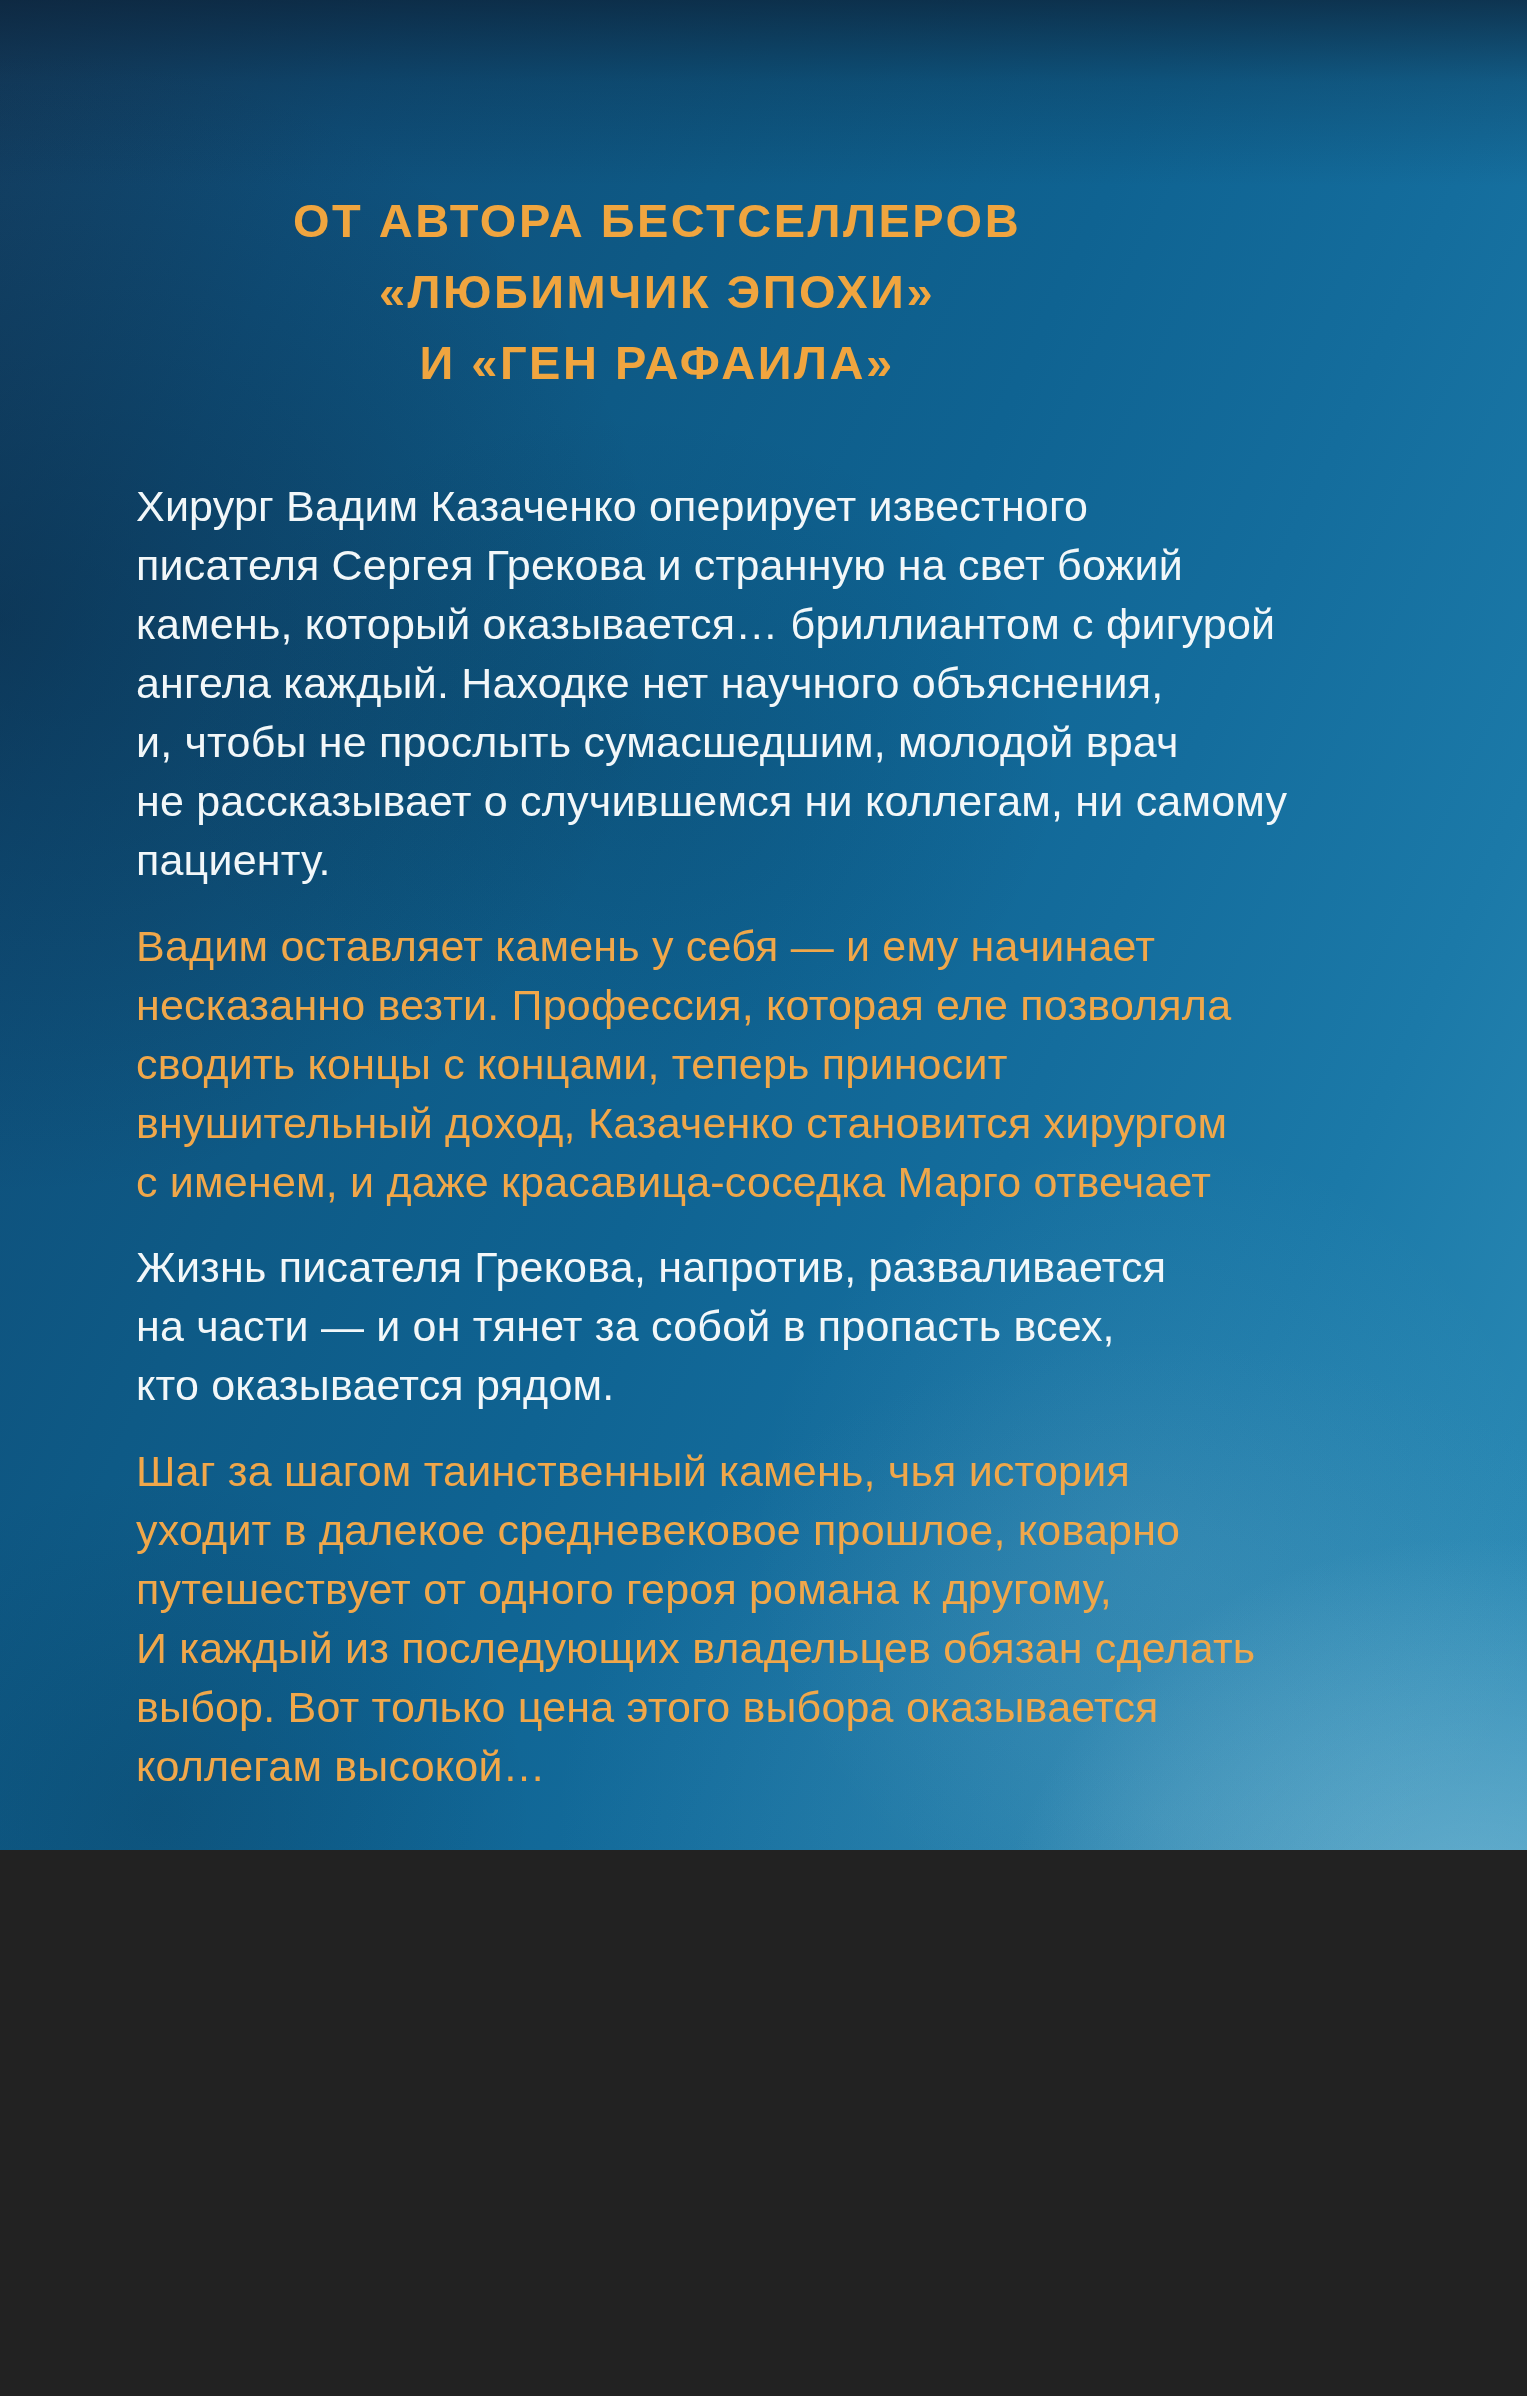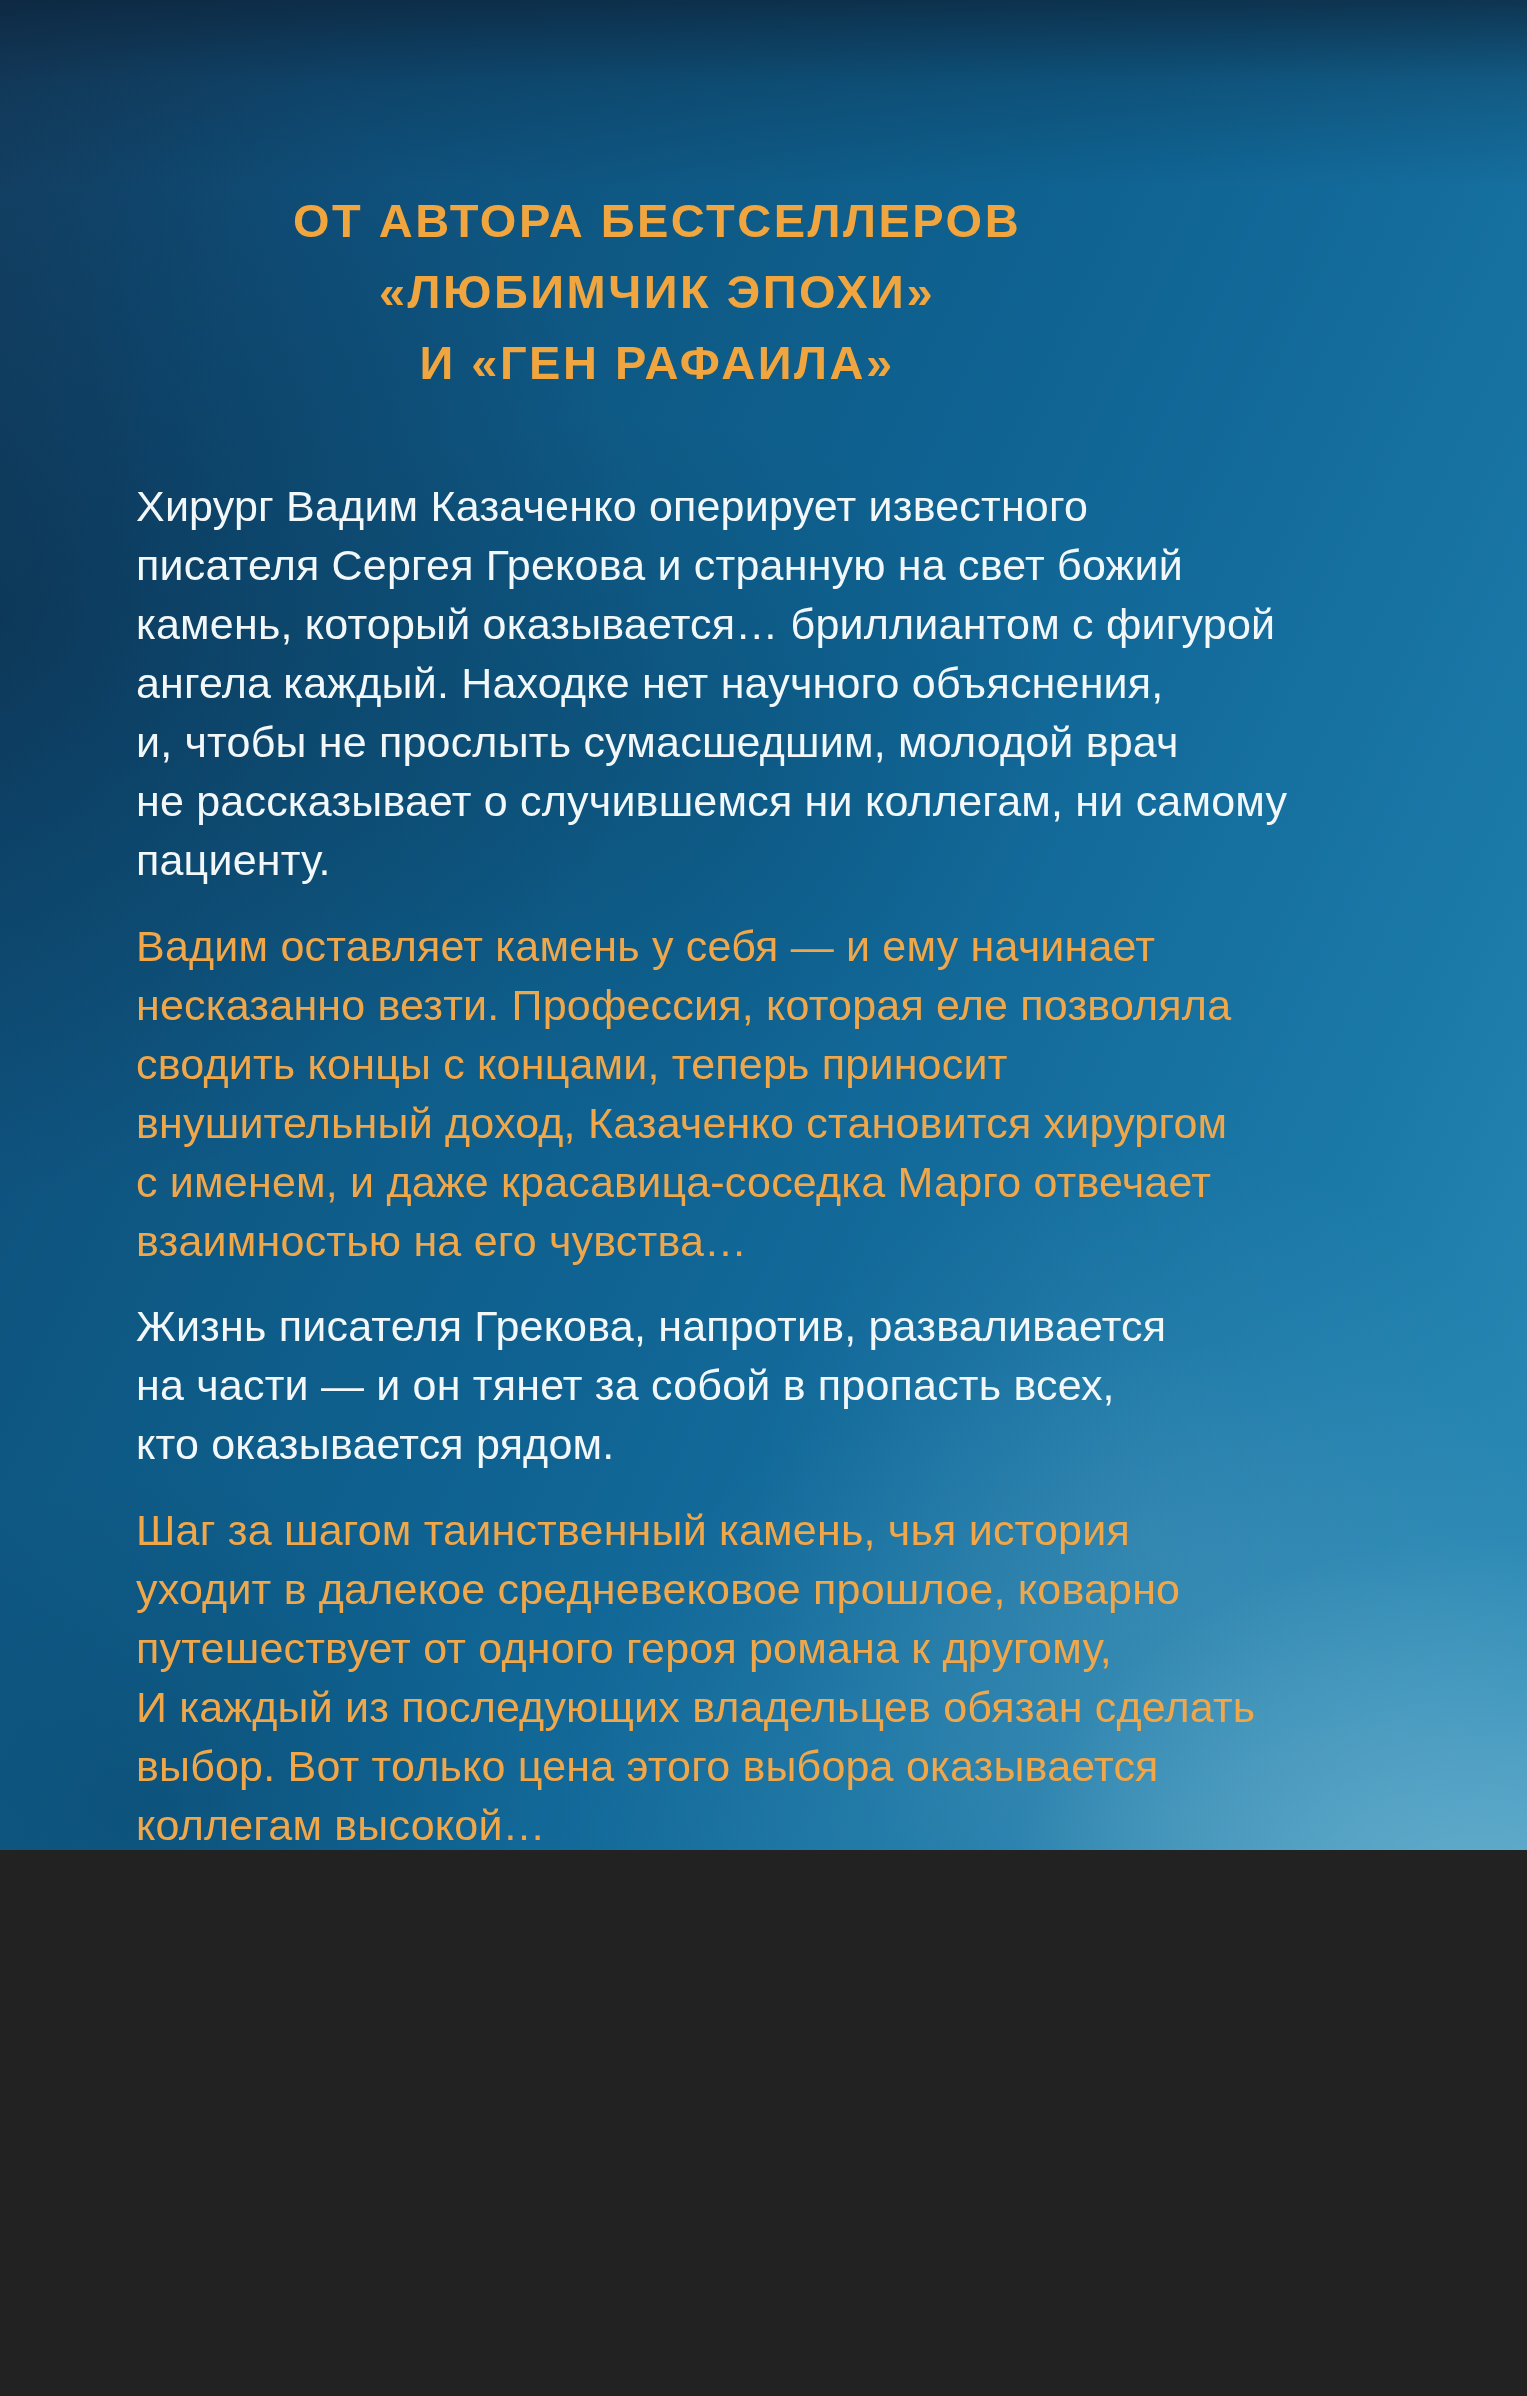--- a/index.html
+++ b/index.html
@@ -98,21 +98,20 @@
         <div class="line">и, чтобы не прослыть сумасшедшим, молодой врач</div>
         <div class="line">не рассказывает о случившемся ни коллегам, ни самому</div>
         <div class="line">пациенту.</div>
       </div>
       <div class="para orange">
         <div class="line">Вадим оставляет камень у себя — и ему начинает</div>
         <div class="line">несказанно везти. Профессия, которая еле позволяла</div>
         <div class="line">сводить концы с концами, теперь приносит</div>
         <div class="line">внушительный доход, Казаченко становится хирургом</div>
         <div class="line">с именем, и даже красавица-соседка Марго отвечает</div>
-        <div class="line">взаимностью на его чувства…</div>
       </div>
       <div class="para white">
         <div class="line">Жизнь писателя Грекова, напротив, разваливается</div>
         <div class="line">на части — и он тянет за собой в пропасть всех,</div>
         <div class="line">кто оказывается рядом.</div>
       </div>
       <div class="para orange">
         <div class="line">Шаг за шагом таинственный камень, чья история</div>
         <div class="line">уходит в далекое средневековое прошлое, коварно</div>
         <div class="line">путешествует от одного героя романа к другому,</div>

